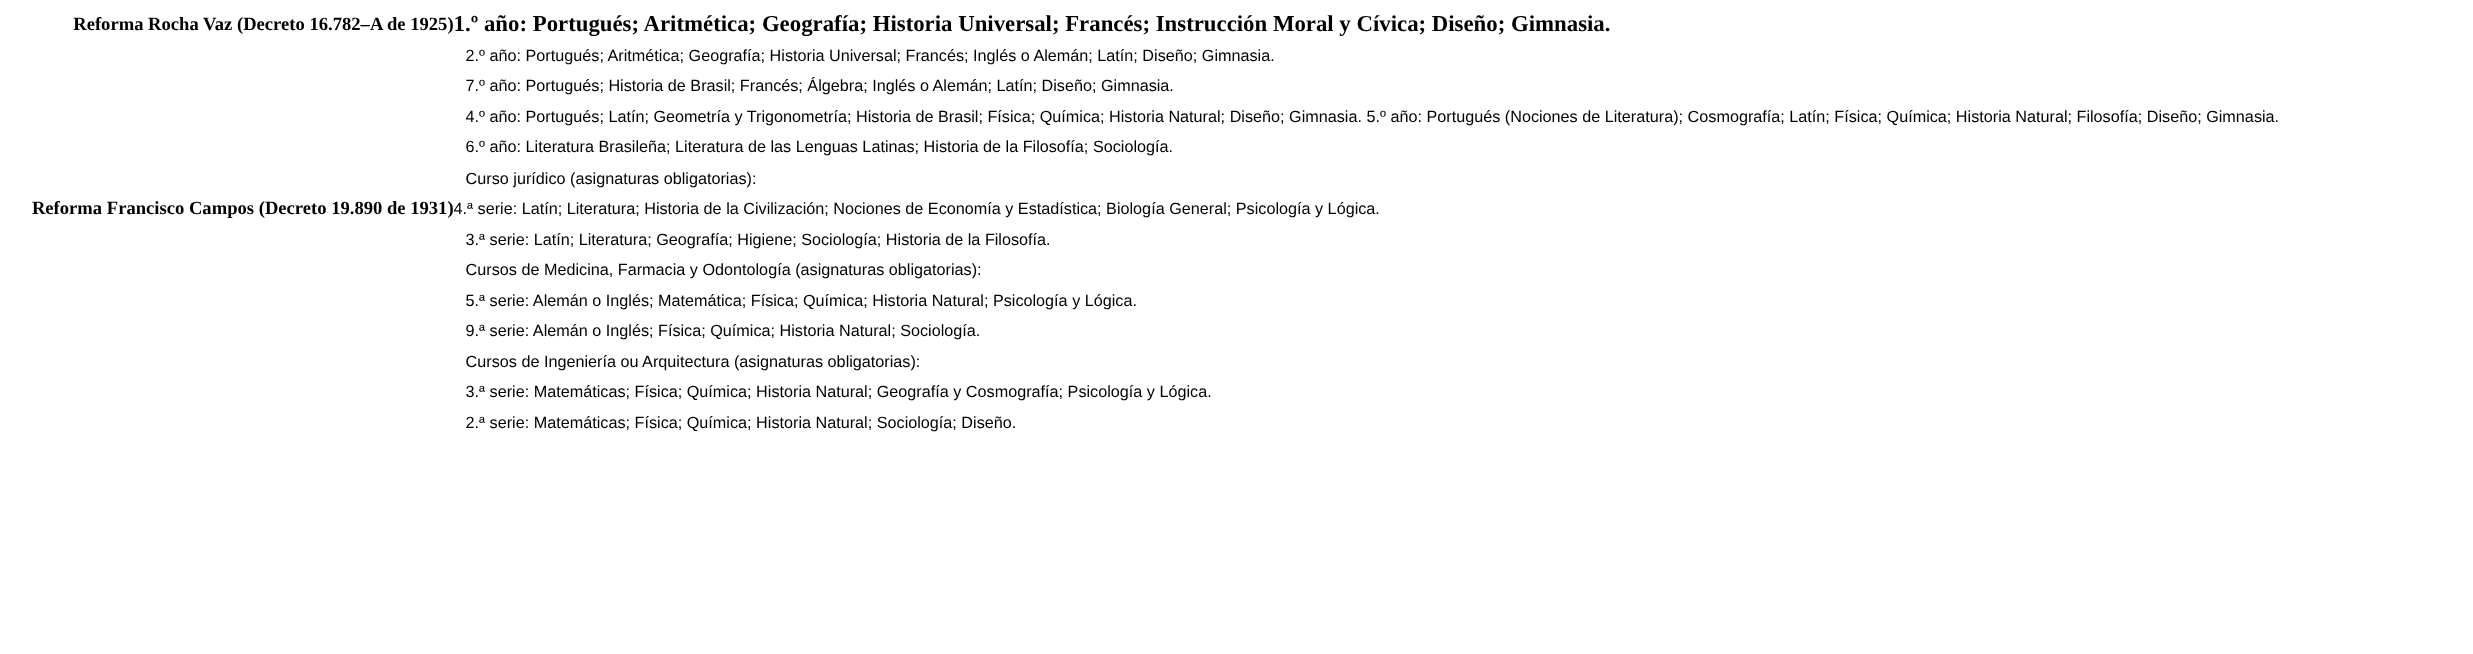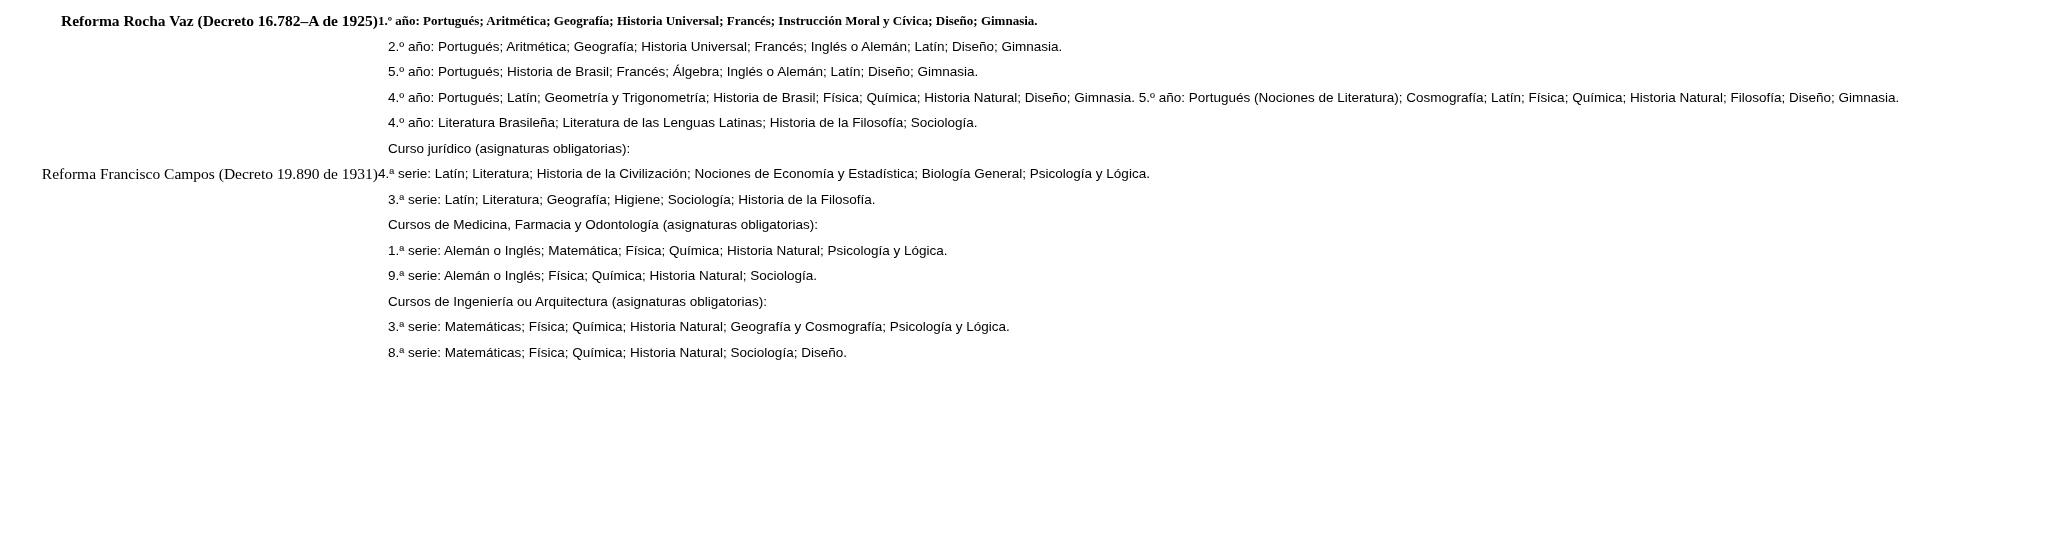--- a/index.html
+++ b/index.html
@@ -39,35 +39,35 @@
     white-space: nowrap;
   }
   .row-label {
     font-family: "Liberation Serif", serif;
     font-size: 15.5px;
     font-weight: bold;
     line-height: 25.5px;
     color: #000000;
   }
   .row-label.plain {
-    font-weight: normal;
+    font-weight: bold;
   }
   .content-cell {
     padding-left: 0;
   }
   .line {
     font-family: "Liberation Sans", sans-serif;
     font-size: 13.5px;
     line-height: 25.5px;
     color: #000000;
     white-space: nowrap;
   }
   .line.first-line {
     font-family: "Liberation Serif", serif;
-    font-size: 13px;
+    font-size: 19px;
     font-weight: bold;
   }
   .line.indent {
     padding-left: 10px;
   }
 </style>
 </head>
 <body>
 
 <div class="doc">
@@ -77,36 +77,36 @@
       <col class="col-content">
     </colgroup>
     <tbody>
       <tr>
         <td class="label-cell">
           <div class="row-label">Reforma Rocha Vaz (Decreto 16.782–A de 1925)</div>
         </td>
         <td class="content-cell">
           <div class="line first-line">1.º año: Portugués; Aritmética; Geografía; Historia Universal; Francés; Instrucción Moral y Cívica; Diseño; Gimnasia.</div>
           <div class="line indent">2.º año: Portugués; Aritmética; Geografía; Historia Universal; Francés; Inglés o Alemán; Latín; Diseño; Gimnasia.</div>
-          <div class="line indent">5.º año: Portugués; Historia de Brasil; Francés; Álgebra; Inglés o Alemán; Latín; Diseño; Gimnasia.</div>
+          <div class="line indent">7.º año: Portugués; Historia de Brasil; Francés; Álgebra; Inglés o Alemán; Latín; Diseño; Gimnasia.</div>
           <div class="line indent">4.º año: Portugués; Latín; Geometría y Trigonometría; Historia de Brasil; Física; Química; Historia Natural; Diseño; Gimnasia. 5.º año: Portugués (Nociones de Literatura); Cosmografía; Latín; Física; Química; Historia Natural; Filosofía; Diseño; Gimnasia.</div>
-          <div class="line indent">4.º año: Literatura Brasileña; Literatura de las Lenguas Latinas; Historia de la Filosofía; Sociología.</div>
+          <div class="line indent">6.º año: Literatura Brasileña; Literatura de las Lenguas Latinas; Historia de la Filosofía; Sociología.</div>
           <div class="line indent">Curso jurídico (asignaturas obligatorias):</div>
         </td>
       </tr>
       <tr>
         <td class="label-cell">
           <div class="row-label plain">Reforma Francisco Campos (Decreto 19.890 de 1931)</div>
         </td>
         <td class="content-cell">
           <div class="line">4.ª serie: Latín; Literatura; Historia de la Civilización; Nociones de Economía y Estadística; Biología General; Psicología y Lógica.</div>
           <div class="line indent">3.ª serie: Latín; Literatura; Geografía; Higiene; Sociología; Historia de la Filosofía.</div>
           <div class="line indent">Cursos de Medicina, Farmacia y Odontología (asignaturas obligatorias):</div>
-          <div class="line indent">1.ª serie: Alemán o Inglés; Matemática; Física; Química; Historia Natural; Psicología y Lógica.</div>
+          <div class="line indent">5.ª serie: Alemán o Inglés; Matemática; Física; Química; Historia Natural; Psicología y Lógica.</div>
           <div class="line indent">9.ª serie: Alemán o Inglés; Física; Química; Historia Natural; Sociología.</div>
           <div class="line indent">Cursos de Ingeniería ou Arquitectura (asignaturas obligatorias):</div>
           <div class="line indent">3.ª serie: Matemáticas; Física; Química; Historia Natural; Geografía y Cosmografía; Psicología y Lógica.</div>
-          <div class="line indent">8.ª serie: Matemáticas; Física; Química; Historia Natural; Sociología; Diseño.</div>
+          <div class="line indent">2.ª serie: Matemáticas; Física; Química; Historia Natural; Sociología; Diseño.</div>
         </td>
       </tr>
     </tbody>
   </table>
 </div>
 
 </body></html>

